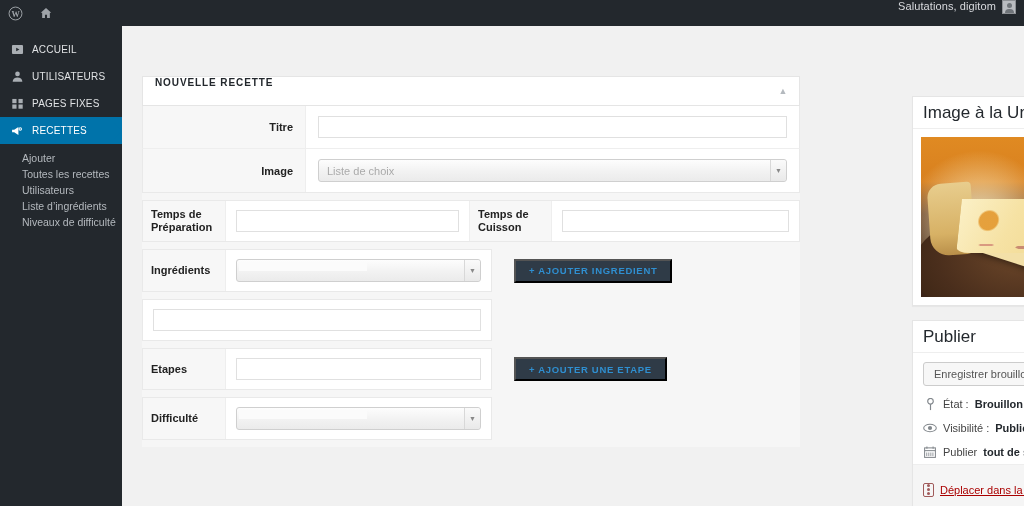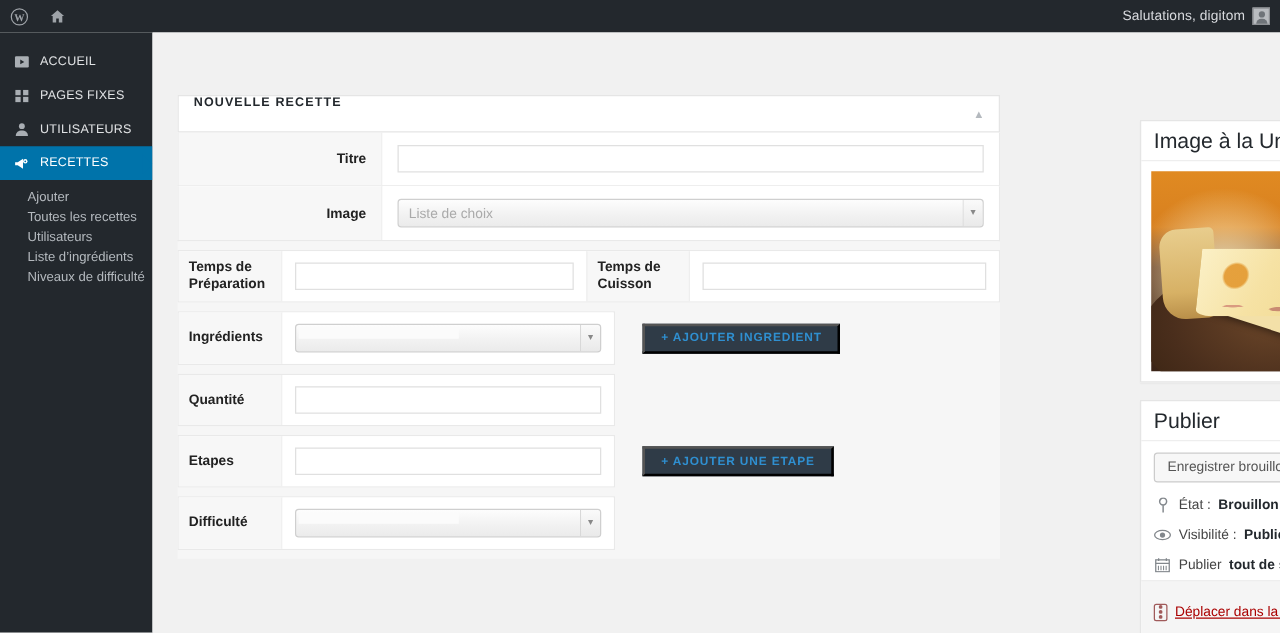--- a/index.html
+++ b/index.html
@@ -21,21 +21,21 @@
     font-size: 11px;
   }
   .ab-left { display: flex; align-items: center; height: 26px; }
   .ab-item {
     display: flex; align-items: center; justify-content: center;
     height: 26px; padding: 0 8px;
     color: #b4b9be;
   }
   .ab-right {
     margin-left: auto;
-    display: flex; align-items: center;
+    display: flex; align-items: flex-start;
     height: 26px; padding-right: 8px;
     gap: 6px;
   }
   .ab-greet { color: #d8dade; font-size: 11px; letter-spacing: .1px; }
   .ab-avatar {
     width: 14px; height: 14px;
     background: #b9bcc0;
     border: 1px solid #8d9094;
     position: relative; overflow: hidden;
   }
@@ -415,37 +415,37 @@
         <rect x="1.5" y="3" width="17" height="14" rx="1.5" fill="#a9aeb3"></rect>
         <path d="M8 7.2l5 2.8-5 2.8z" fill="#23282d"></path>
       </svg>
     </span>
     <span>Accueil</span>
   </div>
 
   <div class="menu-item">
     <span class="mi-ico">
       <svg width="13" height="13" viewBox="0 0 20 20">
+        <circle cx="10" cy="6" r="3.6" fill="#a9aeb3"></circle>
+        <path d="M2.5 18c0-4.3 3.4-6.6 7.5-6.6s7.5 2.3 7.5 6.6z" fill="#a9aeb3"></path>
+      </svg>
+    </span>
+    <span>Utilisateurs</span>
+  </div>
+
+  <div class="menu-item">
+    <span class="mi-ico">
+      <svg width="13" height="13" viewBox="0 0 20 20">
         <rect x="2" y="3" width="6.5" height="6.5" fill="#a9aeb3"></rect>
         <rect x="11.5" y="3" width="6.5" height="6.5" fill="#a9aeb3"></rect>
         <rect x="2" y="11.5" width="6.5" height="6.5" fill="#a9aeb3"></rect>
         <rect x="11.5" y="11.5" width="6.5" height="6.5" fill="#a9aeb3"></rect>
       </svg>
     </span>
     <span>Pages fixes</span>
-  </div>
-
-  <div class="menu-item">
-    <span class="mi-ico">
-      <svg width="13" height="13" viewBox="0 0 20 20">
-        <circle cx="10" cy="6" r="3.6" fill="#a9aeb3"></circle>
-        <path d="M2.5 18c0-4.3 3.4-6.6 7.5-6.6s7.5 2.3 7.5 6.6z" fill="#a9aeb3"></path>
-      </svg>
-    </span>
-    <span>Utilisateurs</span>
   </div>
 
   <div class="menu-item active">
     <span class="mi-ico">
       <svg width="14" height="14" viewBox="0 0 20 20">
         <path d="M3 8.2v3.6h3l6 3.8V4.4L6 8.2z" fill="#ffffff"></path>
         <circle cx="14.6" cy="7.2" r="2.5" fill="#ffffff"></circle>
         <circle cx="14.6" cy="7.2" r="1" fill="#0073aa"></circle>
       </svg>
     </span>
@@ -507,21 +507,20 @@
             <span class="sel-arrow">▼</span>
           </div>
         </div>
       </div>
       <div class="fblock-action" style="margin-bottom:7px;justify-content:center;">
         <button class="btn-dark">+ Ajouter Ingredient</button>
       </div>
     </div>
 
     <div class="fblock fblock-side">
-      <div class="fcell-label narrow left">Quantité</div>
       <div class="fcell-input pad-sm">
         <input class="txt" type="text" value="" placeholder="" style="">
       </div>
     </div>
 
     <div class="row-wrap">
       <div class="fblock fblock-side">
         <div class="fcell-label narrow left">Etapes</div>
         <div class="fcell-input pad-sm">
           <input class="txt" type="text" value="" placeholder="" style="">

